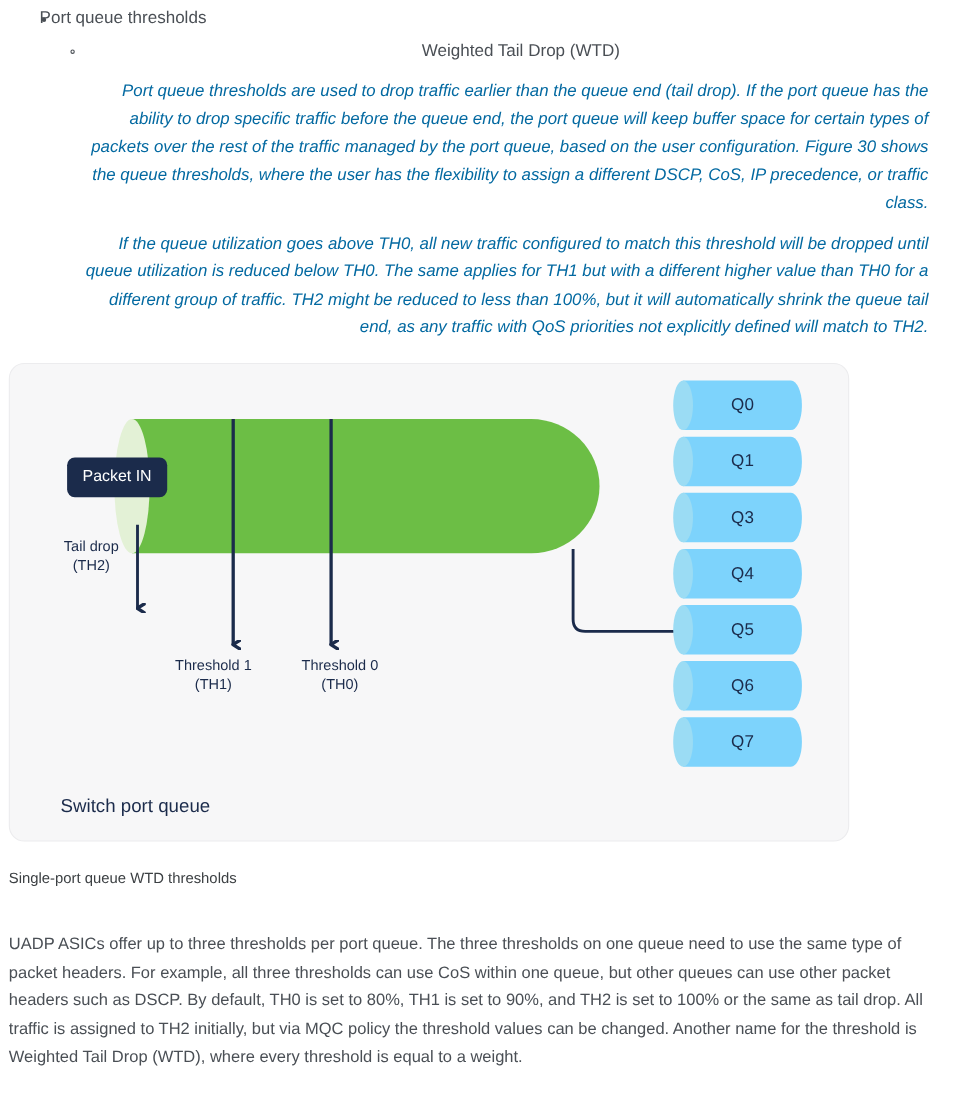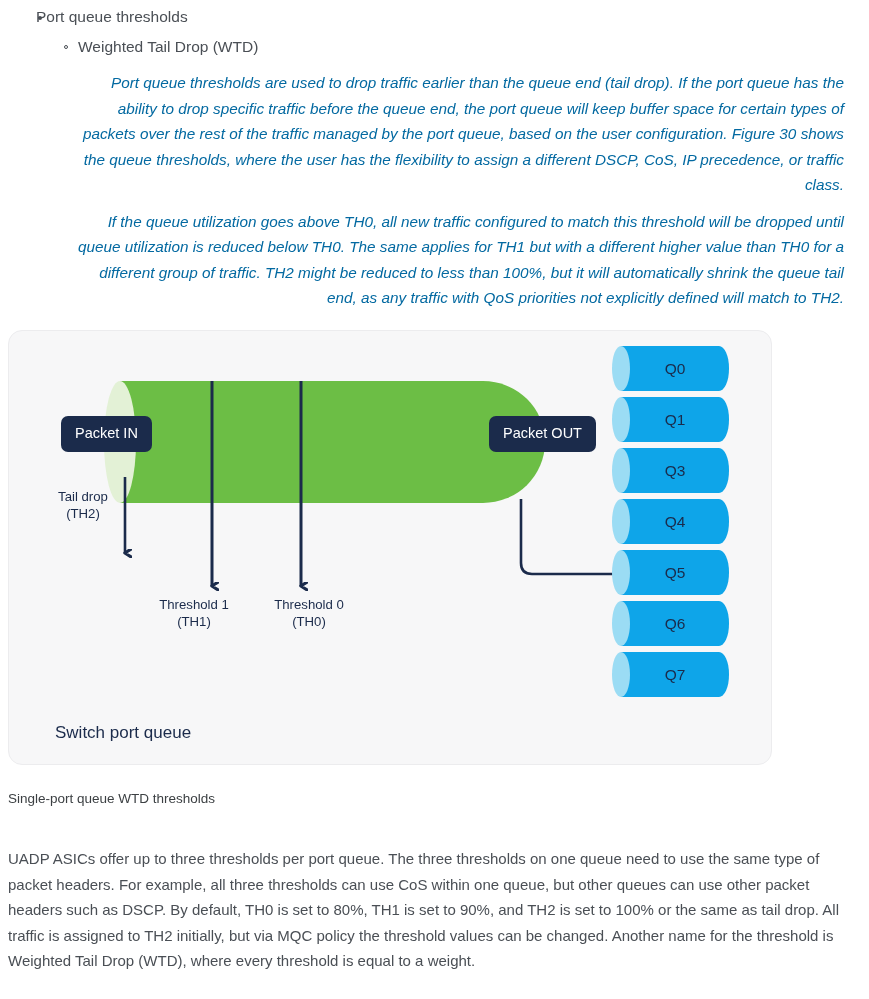--- a/index.html
+++ b/index.html
@@ -28,21 +28,21 @@
     margin: 0;
     padding: 0;
   }
   .bullet-row {
     position: relative;
     font-size: 15.5px;
     line-height: 26px;
     color: #4a4f55;
   }
   .b1 { padding-left: 36px; padding-top: 4px; }
-  .b2 { padding-left: 78px; padding-top: 4px; }
+  .b2 { padding-left: 78px; padding-top: 4px; text-align: center; }
   .b1::before {
     content: "";
     position: absolute;
     left: 38px; top: 16px;
     width: 4px; height: 4px;
     border-radius: 50%;
     background: #4a4f55;
   }
   .b2::before {
     content: "";
@@ -150,21 +150,21 @@
   .q-col {
     position: absolute;
     left: 612px;
     top: 15px;
   }
   .q-box {
     position: relative;
     width: 108px;
     height: 45px;
     margin-bottom: 6px;
-    background: #0ea5e9;
+    background: #7dd3fc;
     border-top-right-radius: 10px 22px;
     border-bottom-right-radius: 10px 22px;
   }
   .q-box .q-cap {
     position: absolute;
     left: -9px;
     top: 0;
     width: 18px;
     height: 45px;
     background: #9bdcf4;
@@ -241,21 +241,20 @@
     <line x1="116" y1="146" x2="116" y2="222" stroke="#1b2b4b" stroke-width="2.6" marker-end="url(#arrowhead)"></line>
 
     <line x1="203" y1="50" x2="203" y2="255" stroke="#1b2b4b" stroke-width="3.0" marker-end="url(#arrowhead)"></line>
 
     <line x1="292" y1="50" x2="292" y2="255" stroke="#1b2b4b" stroke-width="3.0" marker-end="url(#arrowhead)"></line>
 
     <path d="M512,168 L512,232 Q512,243 523,243 L612,243" fill="none" stroke="#1b2b4b" stroke-width="2.6"></path>
   </svg>
 
   <div class="badge badge-in">Packet IN</div>
-  <div class="badge badge-out">Packet OUT</div>
 
   <div class="th-cap th-tail">
     <span>Tail drop</span><br>
     <span>(TH2)</span>
   </div>
   <div class="th-cap th-1">
     <span>Threshold 1</span><br>
     <span>(TH1)</span>
   </div>
   <div class="th-cap th-0">

